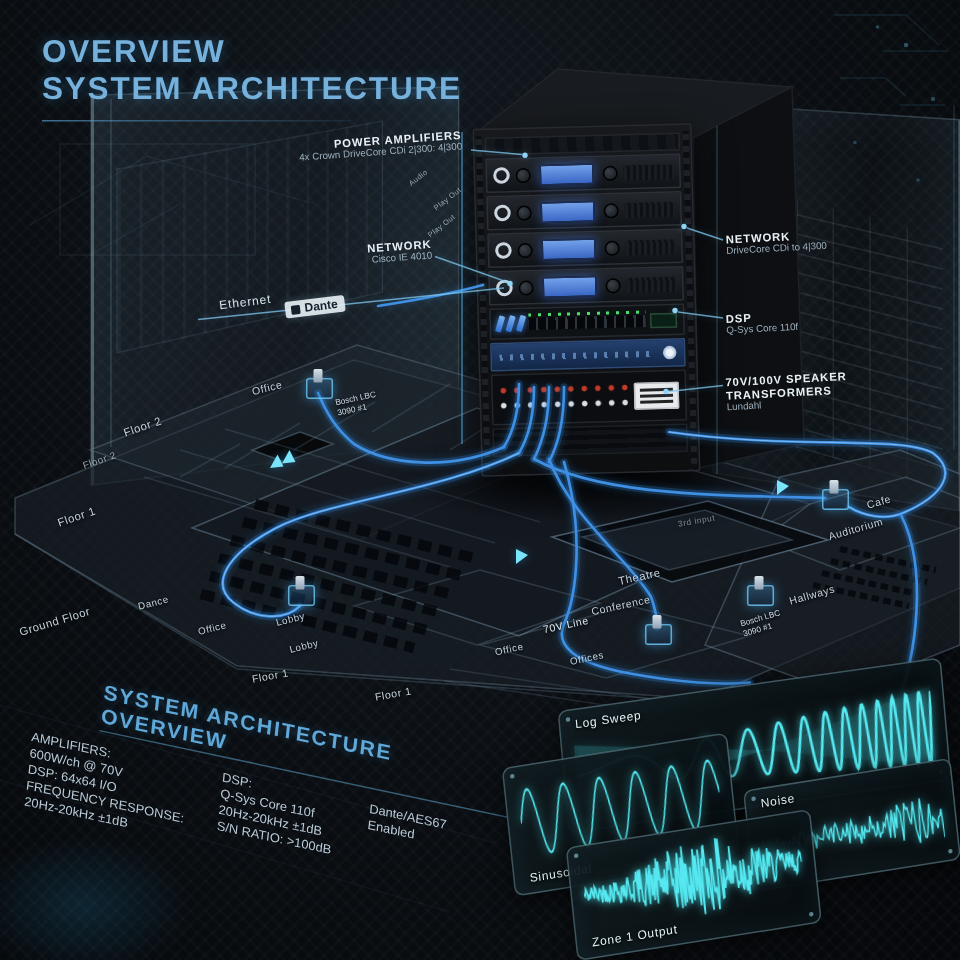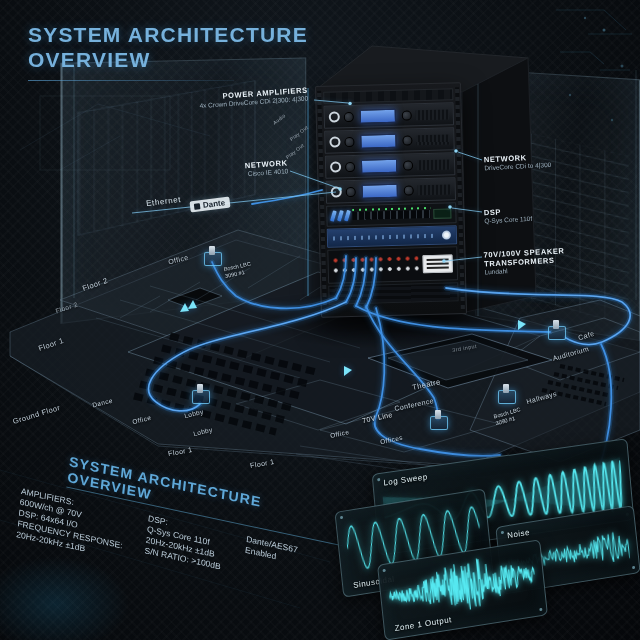--- a/index.html
+++ b/index.html
@@ -329,22 +329,22 @@
   </div>
   <div class="callout" style="left:484px;top:248px;width:96px;transform:rotate(-3deg);">
     <div class="ct">70V/100V SPEAKER TRANSFORMERS</div>
     <div class="cs">Lundahl</div>
   </div>
   <span class="ctag" style="left:272px;top:116px;transform:rotate(-38deg);">Audio</span>
   <span class="ctag" style="left:288px;top:130px;transform:rotate(-38deg);">Play Out</span>
   <span class="ctag" style="left:284px;top:148px;transform:rotate(-38deg);">Play Out</span>
 
   <div class="title">
+    <div>OVERVIEW</div>
     <div>SYSTEM ARCHITECTURE</div>
-    <div>OVERVIEW</div>
   </div>
   <div class="title-rule"></div>
 
   <div class="specs">
     <span class="stitle">SYSTEM ARCHITECTURE OVERVIEW</span>
     <div class="speccols">
       <div>
         <div>AMPLIFIERS:</div>
         <div>600W/ch @ 70V</div>
         <div>DSP: 64x64 I/O</div>

